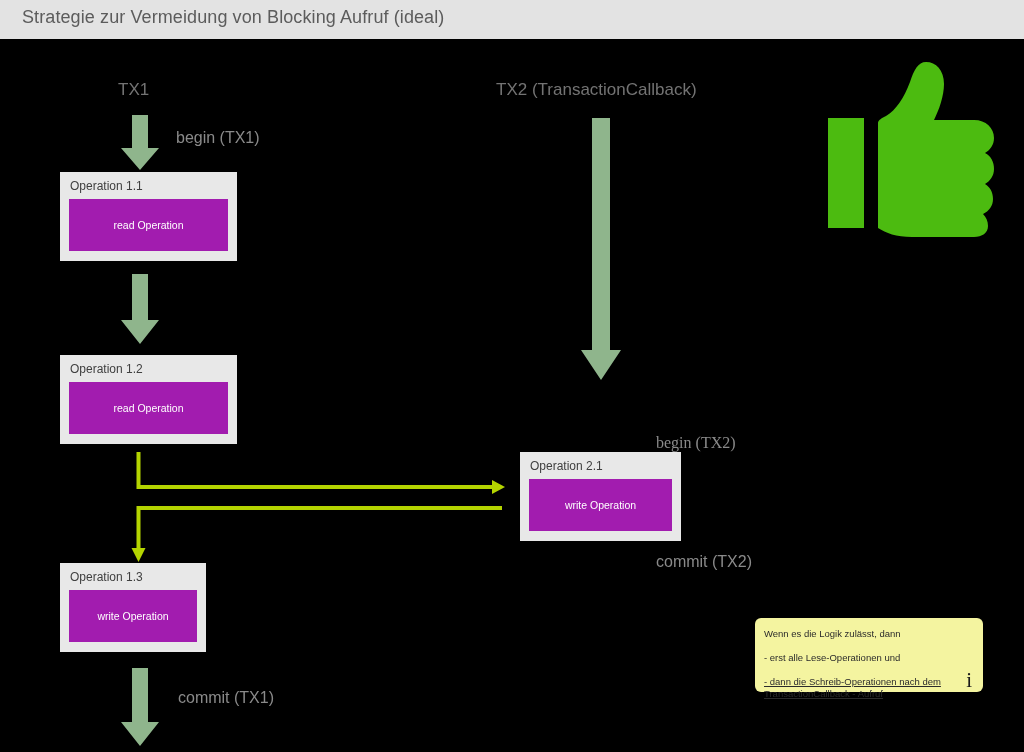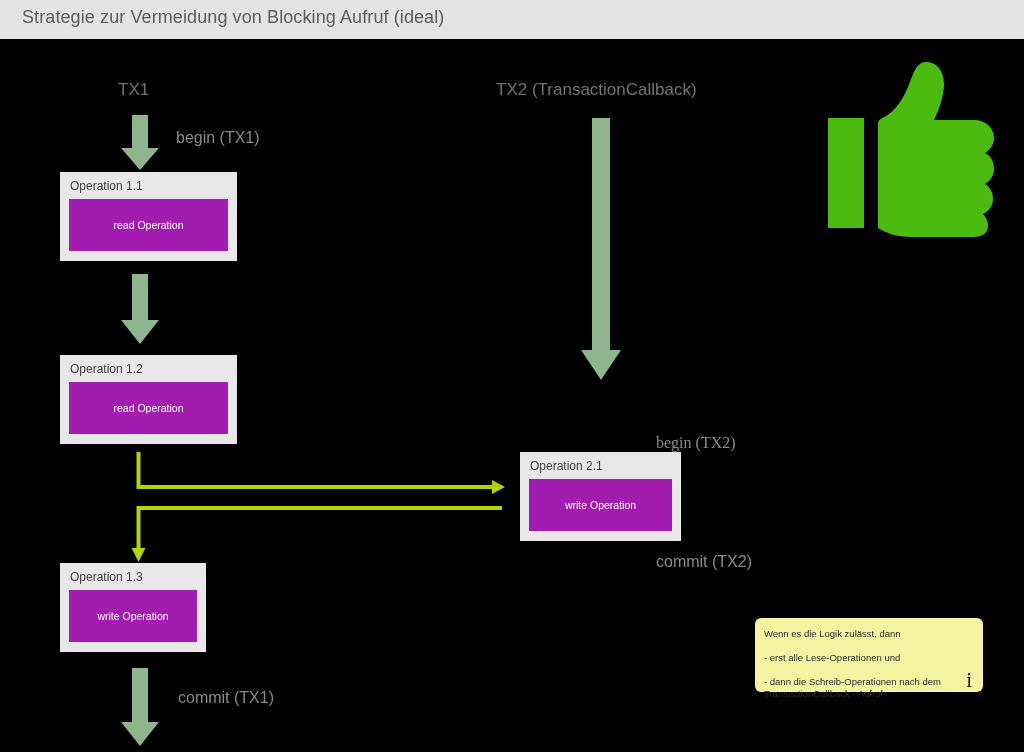--- a/index.html
+++ b/index.html
@@ -224,17 +224,17 @@
              C 160 159 162 163 162 168
              C 162 175 156 179 148 179
              L 86 179
              C 70 179 60 175 52 170
              Z" fill="#4cbb10"></path>
   </svg>
 
   <div id="note-box">
     <div class="note-line" style="top:10px;">Wenn es die Logik zulässt, dann</div>
     <div class="note-line" style="top:34px;text-align:right;">- erst alle Lese-Operationen und</div>
-    <div class="note-line wrap" style="top:58px;">- dann die Schreib-Operationen nach dem TransactionCallback - Aufruf</div>
+    <div class="note-line wrap" style="top:58px;text-decoration:underline;">- dann die Schreib-Operationen nach dem TransactionCallback - Aufruf</div>
     <div class="info-glyph">i</div>
   </div>
 
 </div>
 
 </body></html>

